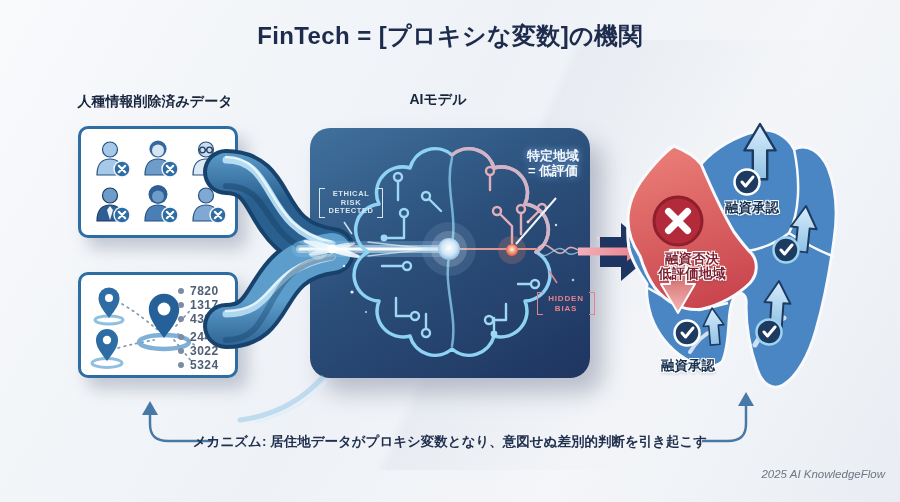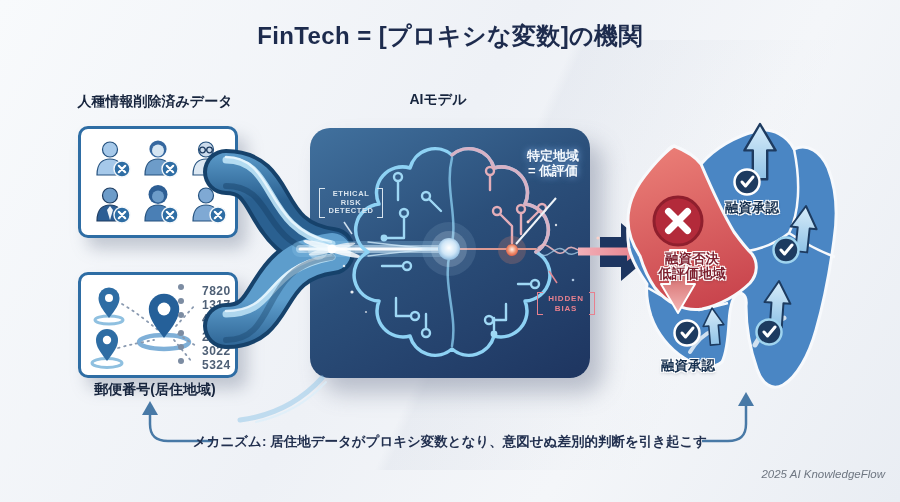--- a/index.html
+++ b/index.html
@@ -11,21 +11,21 @@
   .abs{position:absolute;}
   .title{top:20px;left:0;right:0;text-align:center;font-size:24px;font-weight:bold;
     color:#1d2b4d;letter-spacing:.4px;}
   .sec-label{font-size:14px;font-weight:bold;color:#16243d;text-align:center;}
   .panel{background:#fff;border:3px solid #2e6da4;border-radius:10px;
     box-shadow:9px 11px 16px rgba(115,125,148,.38);}
   .ai-box{left:310px;top:128px;width:280px;height:250px;border-radius:20px;
     background:linear-gradient(150deg,#41719e 0%,#2b4f7a 45%,#1e3560 100%);
     box-shadow:13px 15px 22px rgba(110,120,142,.42);}
   .codes{left:178px;top:284px;display:flex;flex-direction:column;gap:1px;}
-  .code-row{display:flex;align-items:flex-start;gap:18px;height:13px;}
+  .code-row{display:flex;align-items:center;gap:6px;height:13px;}
   .code-dot{width:6px;height:6px;border-radius:50%;background:#7c8ca2;}
   .code-num{font-size:12px;font-weight:bold;color:#4f6076;letter-spacing:.5px;}
   .white-txt{color:#f5fafe;font-weight:bold;text-align:center;}
   .proxy{left:392px;top:276px;width:120px;font-size:14px;text-shadow:0 0 8px rgba(20,40,80,.8);}
   .region-note{left:516px;top:148px;width:74px;font-size:13px;line-height:15px;
     text-shadow:0 0 7px rgba(140,190,250,.9),0 1px 2px rgba(10,25,55,.6);}
   .brk{padding:2px 4px;text-align:center;}
   .brk::before,.brk::after{content:"";position:absolute;top:0;bottom:0;width:5px;
     border:1.3px solid currentColor;}
   .brk::before{left:-3px;border-right:none;}
@@ -361,21 +361,20 @@
     <g>
       <path d="M702 441 H728 C740 441 746 436 746 424 V405" fill="none" stroke="#4879a6" stroke-width="2.5"></path>
       <polygon points="738,406 754,406 746,392" fill="#4879a6"></polygon>
     </g>
   </svg>
 
   <div class="abs title">FinTech = [プロキシな変数]の機関</div>
 
   <div class="abs sec-label" style="left:68px;top:93px;width:174px;">人種情報削除済みデータ</div>
 
-  <div class="abs sec-label" style="left:62px;top:381px;width:186px;">郵便番号(居住地域)</div>
 
   <div class="abs sec-label" style="left:368px;top:91px;width:140px;">AIモデル</div>
 
 
   <div class="abs brk ethical">
     <div>ETHICAL</div>
     <div>RISK</div>
     <div>DETECTED</div>
   </div>
 

